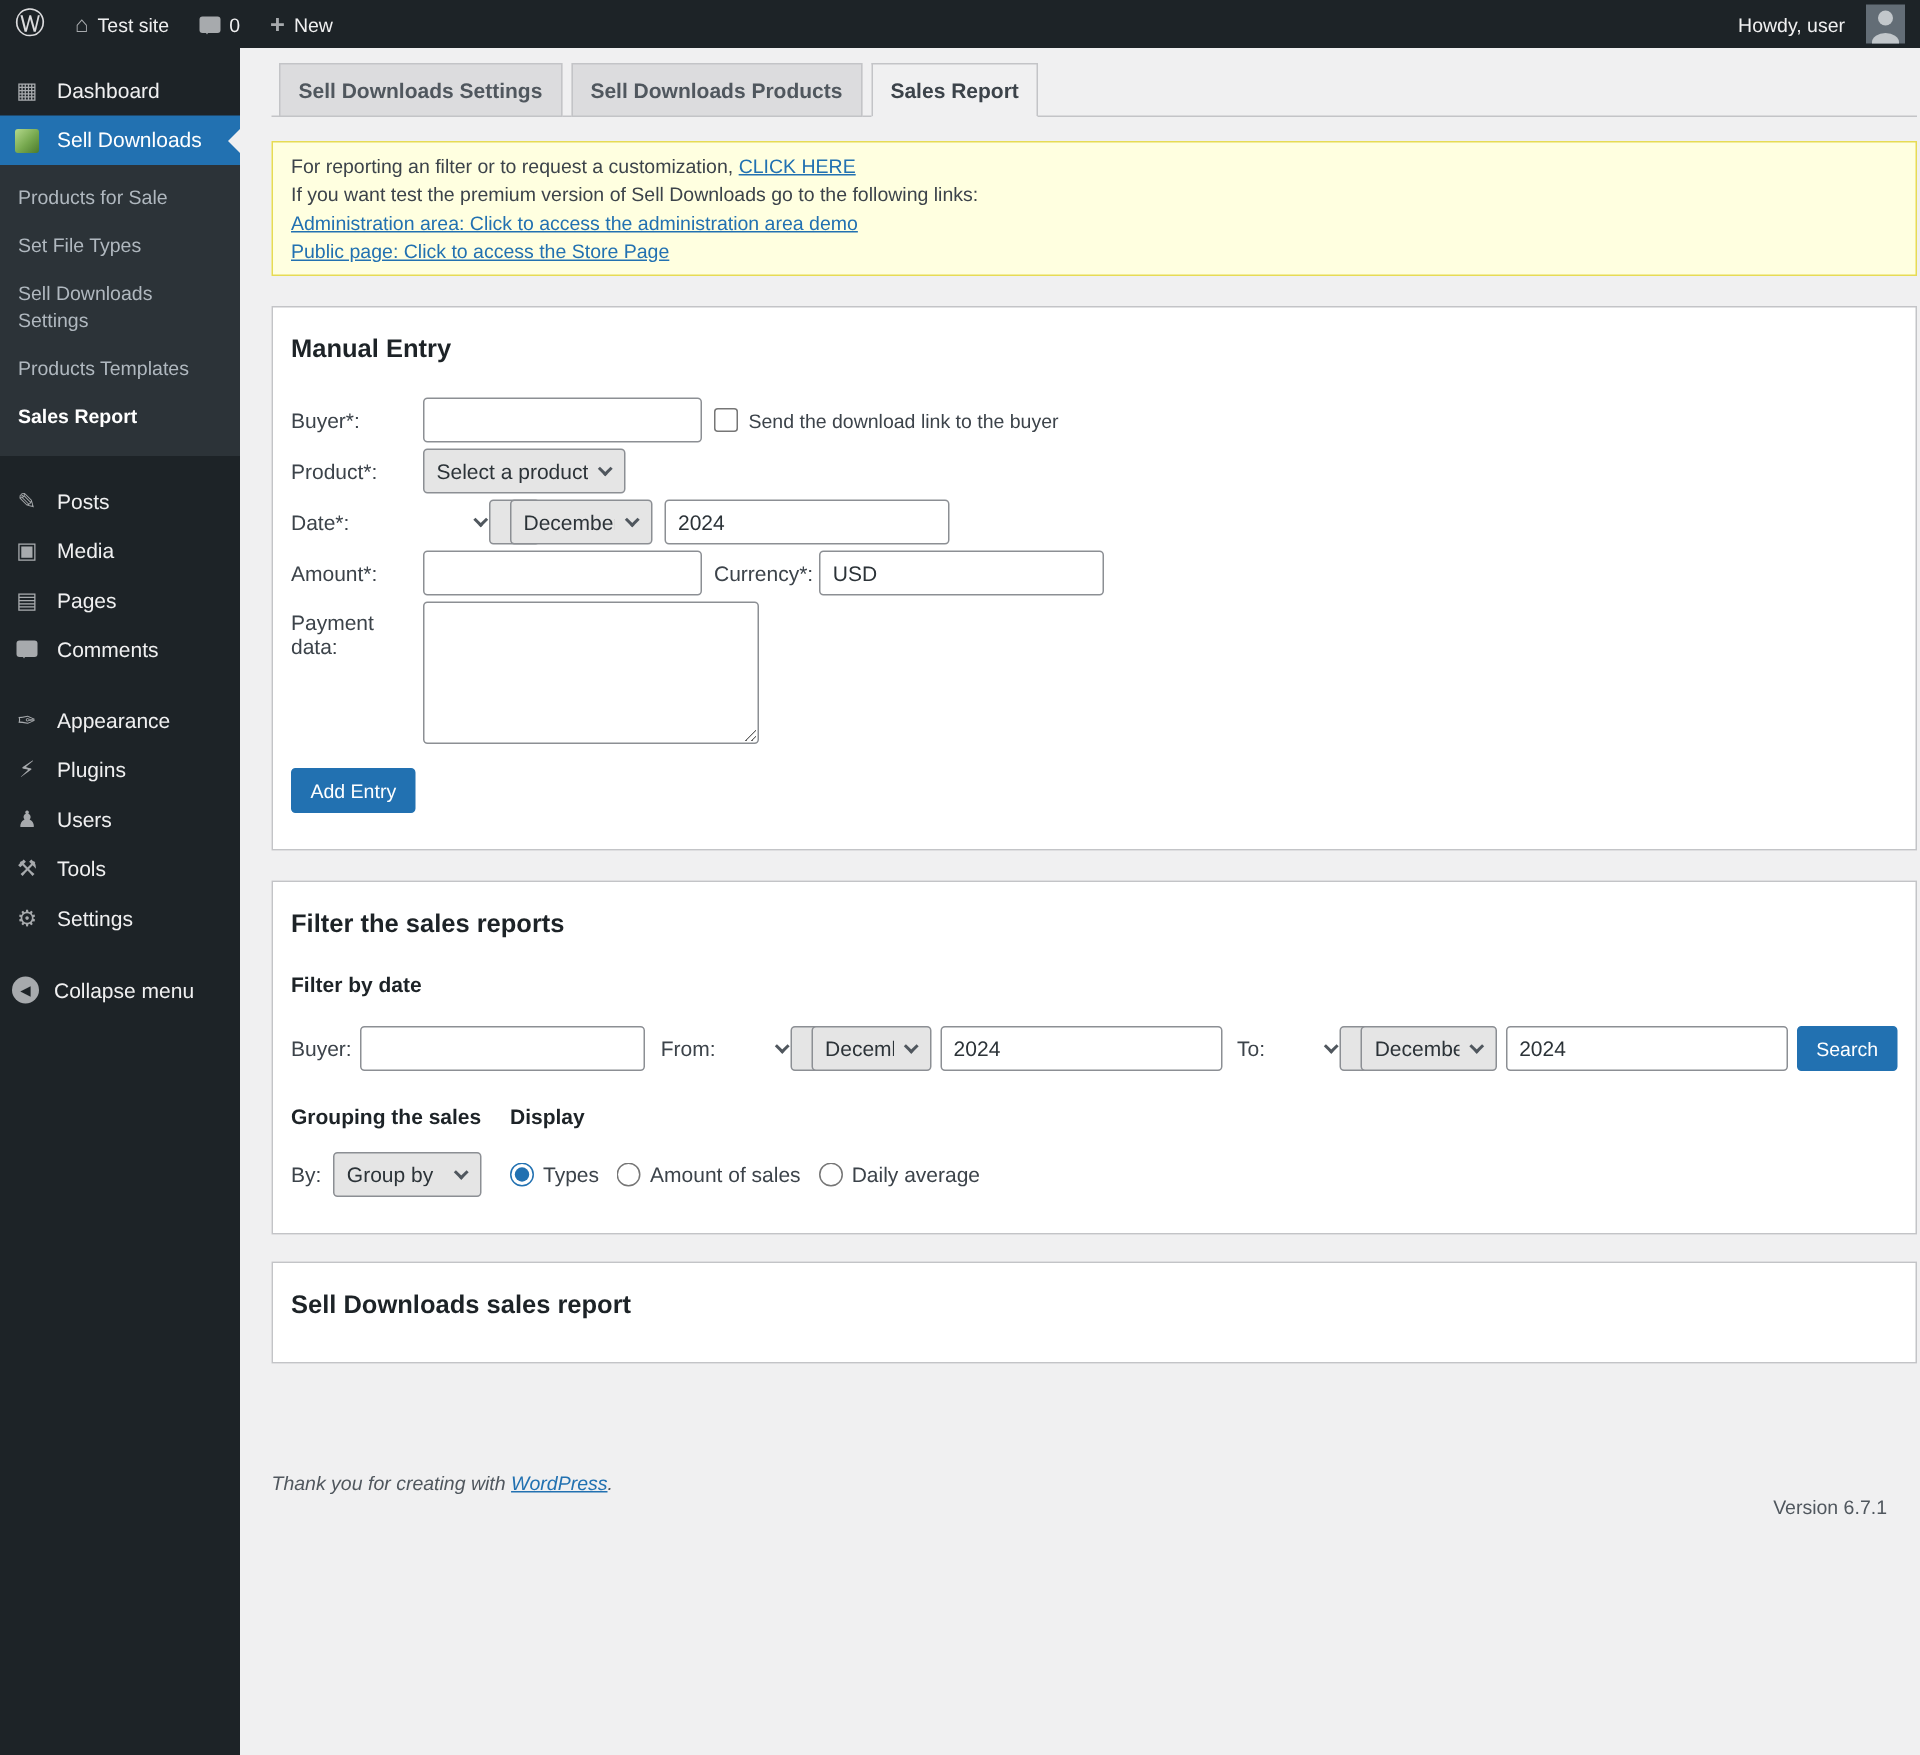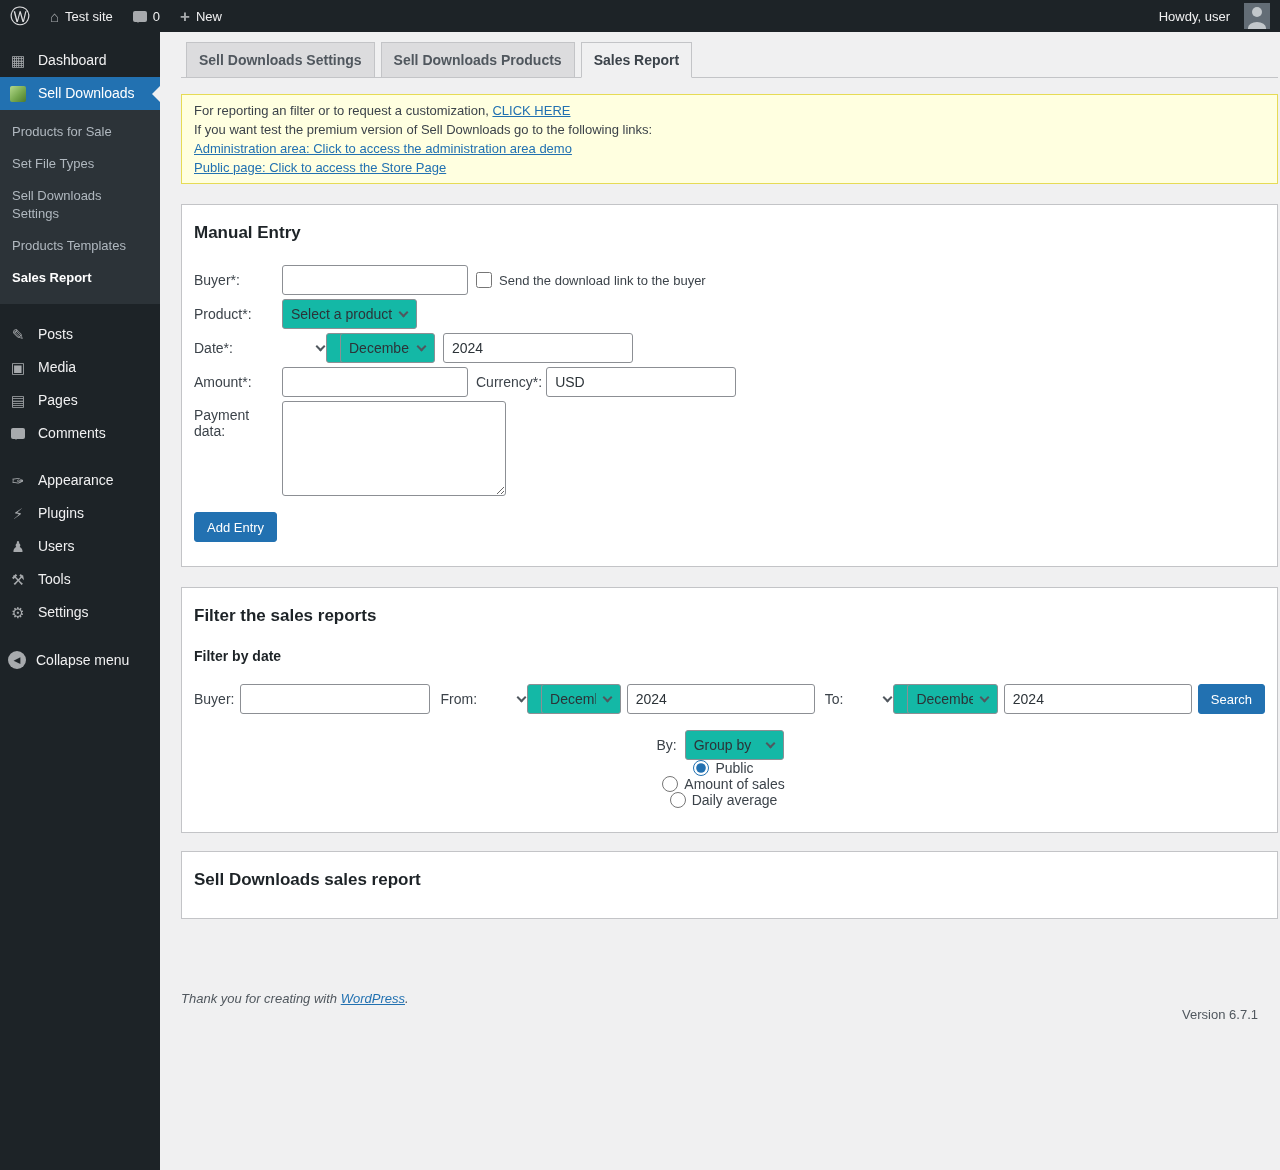--- a/index.html
+++ b/index.html
@@ -71,21 +71,21 @@
   .form-row { display:flex; align-items:center; margin-bottom:4px; font-size:14px; }
   .form-row.top { align-items:flex-start; }
   .flabel { width:88px; flex:none; color:#3c434a; }
   .flabel.pt { padding-top:6px; }
   input.txt { height:30px; border:1px solid #8c8f94; border-radius:3px; padding:0 8px;
     font-size:14px; color:#2c3338; background:#fff; font-family:inherit; }
   textarea.txtarea { width:224px; height:95px; border:1px solid #8c8f94; border-radius:3px;
     padding:4px 8px; font-size:14px; color:#2c3338; font-family:inherit; resize:both; }
   .select-wrap { position:relative; display:inline-block; }
   .select-wrap select { appearance:none; -webkit-appearance:none; width:100%; height:30px;
-    border:1px solid #8c8f94; border-radius:3px; background:#14b8a6; color:#2c3338; font-size:14px;
+    border:1px solid #8c8f94; border-radius:3px; background:#e5e5e5; color:#2c3338; font-size:14px;
     padding:0 24px 0 8px; font-family:inherit; }
   .chev { position:absolute; right:10px; top:10px; width:7px; height:7px;
     border-right:2px solid #50575e; border-bottom:2px solid #50575e; transform:rotate(45deg);
     pointer-events:none; }
   input[type=checkbox], input[type=radio] { width:16px; height:16px; accent-color:#2271b1;
     margin:0; flex:none; }
   .chk-label { display:flex; align-items:center; gap:7px; margin-left:8px; font-size:13px;
     color:#3c434a; cursor:pointer; }
   .btn-primary { display:inline-block; background:#2271b1; border:1px solid #2271b1; color:#fff;
     border-radius:3px; height:30px; padding:0 12px; font-size:13px; font-family:inherit;
@@ -94,21 +94,21 @@
 
   .w52{width:52px;padding-left:44px;} .w95{width:95px;} .w97{width:97px;} .w99{width:99px;} .w110{width:110px;}
   .w135{width:135px;} .w186{width:186px;} .w188{width:188px;} .w190{width:190px;}
   .ml8{margin-left:8px;} .ml4{margin-left:4px;} .ml6{margin-left:6px;}
 
   
   .filter-row { display:flex; align-items:center; gap:6px; font-size:14px; margin-bottom:6px; }
   .search-btn { margin-left:auto; }
   .group-heads { display:flex; margin-top:22px; font-weight:bold; font-size:14px; color:#1d2327; }
   .gh1 { width:146px; }
-  .grouping-row { display:flex; align-items:center; margin-top:16px; font-size:14px;flex-direction:column; }
+  .grouping-row { display:flex; align-items:center; margin-top:16px; font-size:14px; }
   .by-wrap { width:146px; display:flex; align-items:center; gap:8px; flex:none; }
   .radio-label { display:flex; align-items:center; gap:6px; margin-right:12px; font-size:14px;
     cursor:pointer; color:#3c434a; }
 
   
   .products-list-title { font-size:20px; font-weight:bold; color:#1d2327; margin:18px 0 0; }
   .report-table { width:100%; border-collapse:collapse; margin-top:22px; }
   .report-table th { text-align:left; font-size:15px; font-weight:bold; color:#1d2327;
     padding:8px 0 14px; border-bottom:1px solid #8c8f94; }
   .report-table th:nth-child(1){width:13.5%;} .report-table th:nth-child(2){width:15%;}
@@ -299,32 +299,36 @@
         <span class="chev"></span>
       </span>
       <span class="select-wrap w110">
         <select><option>December</option></select>
         <span class="chev"></span>
       </span>
       <input type="text" class="txt w188" value="2024" style="">
       <button class="btn-primary search-btn">Search</button>
     </div>
 
+    <div class="group-heads">
+      <span class="gh1">Grouping the sales</span>
+      <span>Display</span>
+    </div>
 
     <div class="grouping-row">
       <span class="by-wrap">
         <span>By:</span>
         <span class="select-wrap w99">
           <select><option>Group by</option></select>
           <span class="chev"></span>
         </span>
       </span>
       <label class="radio-label">
         <input type="radio" name="display-mode" checked="" style="">
-        <span>Public</span>
+        <span>Types</span>
       </label>
       <label class="radio-label">
         <input type="radio" name="display-mode" style="">
         <span>Amount of sales</span>
       </label>
       <label class="radio-label">
         <input type="radio" name="display-mode" style="">
         <span>Daily average</span>
       </label>
     </div>

